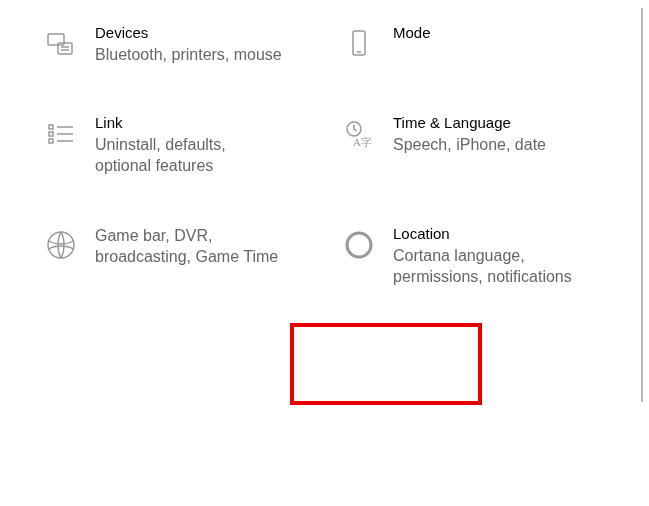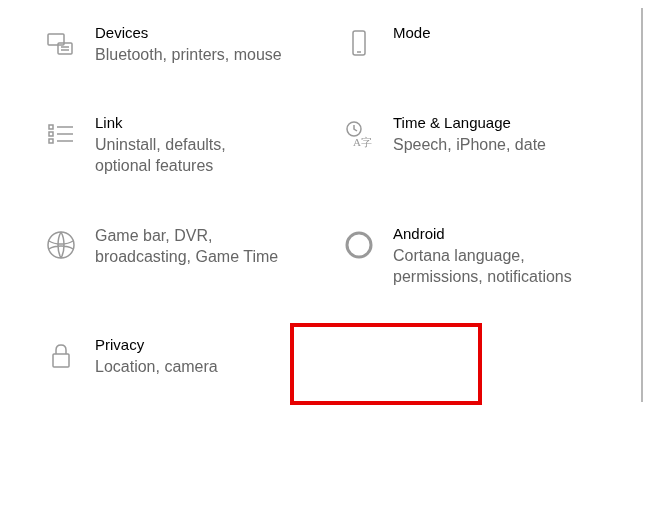--- a/index.html
+++ b/index.html
@@ -148,34 +148,22 @@
     </div>
   </div>
 
   <div class="tile">
     <div class="tile-icon">
       <svg viewBox="0 0 32 32">
           <circle cx="16" cy="16" r="12" stroke-width="3"></circle>
         </svg>
     </div>
     <div class="tile-text">
-      <div class="tile-title">Android</div>
+      <div class="tile-title">Location</div>
       <div class="tile-desc">Cortana language, permissions, notifications</div>
     </div>
   </div>
 
-  <div class="tile">
-    <div class="tile-icon">
-      <svg viewBox="0 0 32 32">
-          <rect x="8" y="14" width="16" height="13" rx="1"></rect>
-          <path d="M11 14 L11 10 C11 7 13 5 16 5 C19 5 21 7 21 10 L21 14"></path>
-        </svg>
-    </div>
-    <div class="tile-text">
-      <div class="tile-title">Privacy</div>
-      <div class="tile-desc">Location, camera</div>
-    </div>
-  </div>
 
 </div>
 
 <div class="highlight-box"></div>
 <div class="scroll-indicator"></div>
 
 </body></html>

